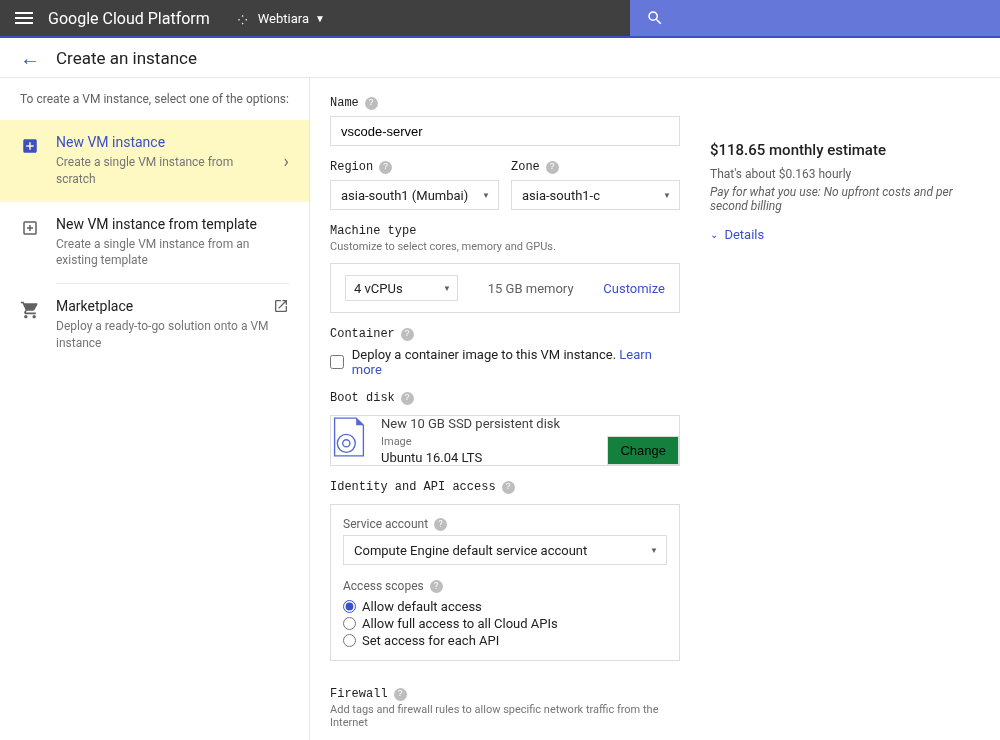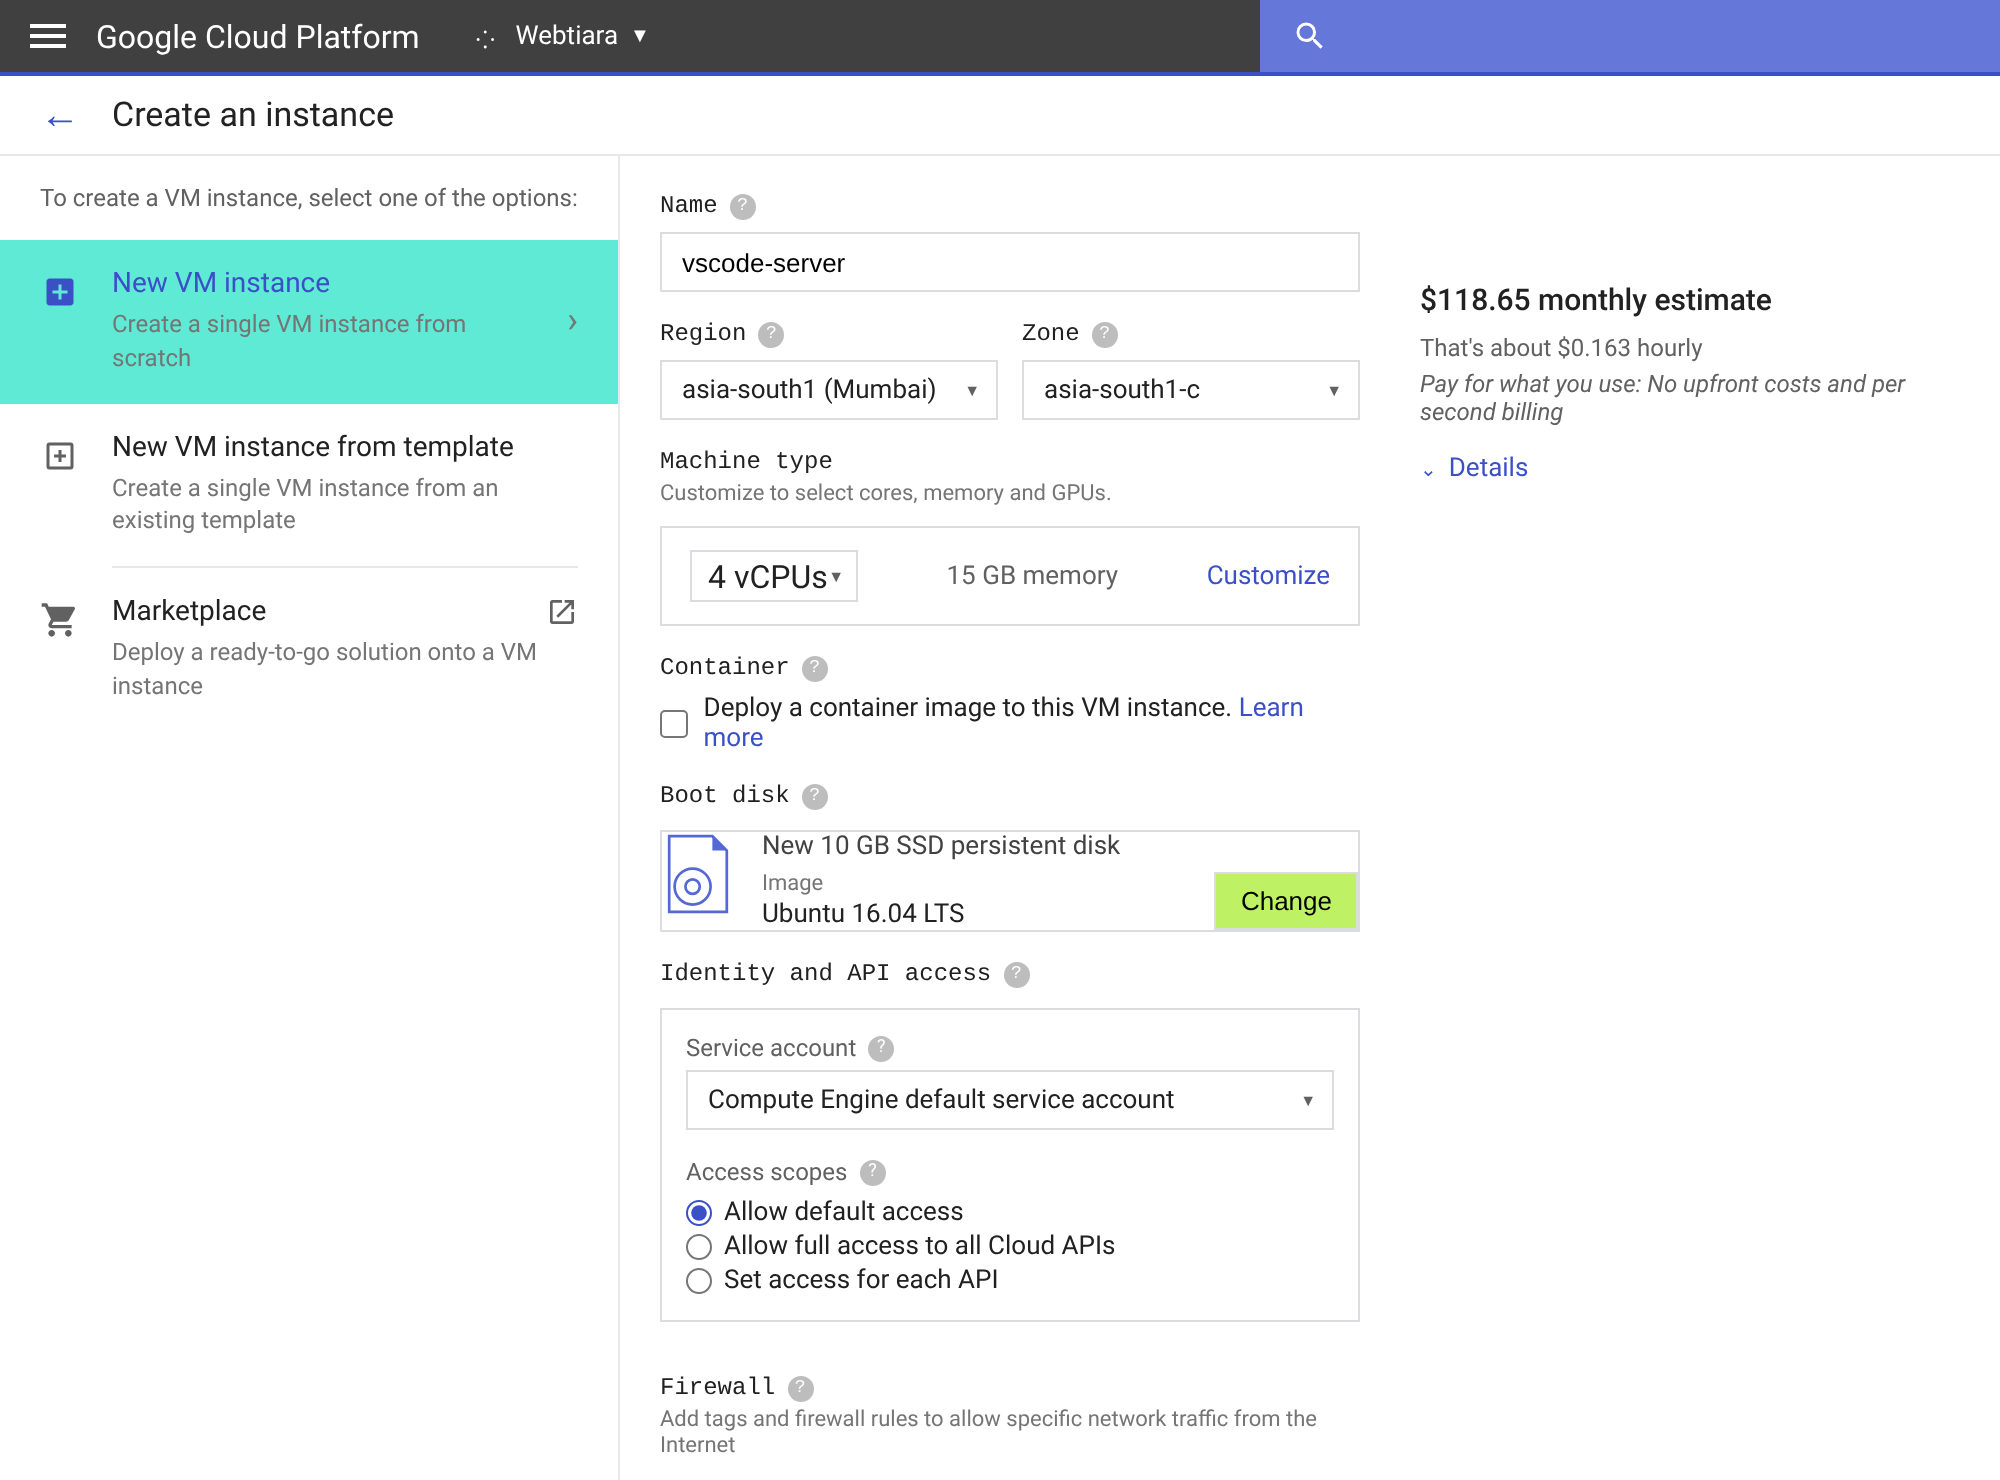--- a/index.html
+++ b/index.html
@@ -23,21 +23,21 @@
   
   .titlebar { height: 40px; display: flex; align-items: center; padding: 0 20px; border-bottom: 1px solid #e8e8e8; gap: 16px; }
   .back-arrow { color: #3b50c7; font-size: 20px; cursor: pointer; }
   .page-title { font-size: 17px; color: #222; }
 
   
   .main { display: flex; }
   .sidebar { width: 310px; border-right: 1px solid #e8e8e8; min-height: 660px; }
   .sidebar-hint { padding: 14px 20px; font-size: 12px; color: #616161; }
   .sidebar-item { display: flex; align-items: flex-start; padding: 14px 20px; gap: 16px; cursor: pointer; position: relative; }
-  .sidebar-item.selected { background: #5eead4; color: #3b50c7; }
+  .sidebar-item.selected { background: #fef9c3; color: #3b50c7; }
   .sidebar-item .icon-box { width: 20px; height: 20px; display: flex; align-items: center; justify-content: center; flex-shrink: 0; margin-top: 2px; }
   .sidebar-item .content { flex: 1; }
   .sidebar-item .title { font-size: 14px; font-weight: 400; margin-bottom: 4px; }
   .sidebar-item.selected .title { color: #3b50c7; }
   .sidebar-item:not(.selected) .title { color: #212121; }
   .sidebar-item .subtitle { font-size: 12px; color: #757575; line-height: 1.4; }
   .sidebar-item .chevron { color: #757575; font-size: 18px; align-self: center; }
   .sidebar-divider { height: 1px; background: #e8e8e8; margin: 0 20px 0 56px; }
   .launch-icon { position: absolute; right: 20px; top: 14px; color: #616161; }
 
@@ -53,37 +53,37 @@
   .text-input { width: 100%; height: 30px; border: 1px solid #dadce0; padding: 0 10px; font-size: 13px; margin-top: 6px; }
   .select-input { width: 100%; height: 30px; border: 1px solid #dadce0; padding: 0 10px; font-size: 13px; margin-top: 6px; background: #fff; position: relative; display: flex; align-items: center; cursor: pointer; }
   .select-input::after { content: '▼'; position: absolute; right: 8px; font-size: 8px; color: #616161; }
   
   .row2 { display: flex; gap: 12px; margin-top: 14px; }
   .row2 > div { flex: 1; }
   
   .section { margin-top: 14px; }
   
   .machine-box { border: 1px solid #dadce0; margin-top: 10px; display: flex; align-items: center; height: 50px; padding: 0 14px; }
-  .machine-select { width: 84px; height: 26px; border: 1px solid #dadce0; display: flex; align-items: center; padding: 0 8px; font-size: 16px; position: relative; cursor: pointer; }
+  .machine-select { width: 113px; height: 26px; border: 1px solid #dadce0; display: flex; align-items: center; padding: 0 8px; font-size: 13px; position: relative; cursor: pointer; }
   .machine-select::after { content: '▼'; position: absolute; right: 6px; font-size: 8px; color: #616161; }
   .machine-memory { flex: 1; text-align: center; font-size: 13px; color: #616161; }
   .customize-link { color: #3b50c7; font-size: 13px; cursor: pointer; }
   
   .checkbox-row { display: flex; align-items: center; gap: 8px; margin-top: 6px; }
   .checkbox-row input { width: 14px; height: 14px; cursor: pointer; }
   .checkbox-row label { font-size: 13px; cursor: pointer; }
   .learn-more { color: #3b50c7; cursor: pointer; }
   
   .bootdisk-box { border: 1px solid #dadce0; margin-top: 10px; padding: 0; display: flex; gap: 14px; align-items: flex-start; }
   .disk-icon { width: 36px; height: 42px; }
   .bootdisk-info { flex: 1; }
   .bootdisk-info .line1 { font-size: 13px; color: #424242; }
   .bootdisk-info .line2 { font-size: 11px; color: #757575; margin-top: 4px; }
   .bootdisk-info .line3 { font-size: 13px; color: #212121; margin-top: 2px; }
-  .change-btn { border: 1px solid #dadce0; background: #bef264; padding: 6px 12px; font-size: 13px; cursor: pointer; align-self: center; margin-top: auto; }
+  .change-btn { border: 1px solid #dadce0; background: #15803d; padding: 6px 12px; font-size: 13px; cursor: pointer; align-self: center; margin-top: auto; }
   
   .identity-box { border: 1px solid #dadce0; margin-top: 10px; padding: 12px; }
   .inner-label { font-size: 12px; color: #616161; display: flex; align-items: center; gap: 6px; }
   
   .radio-group { margin-top: 6px; }
   .radio-row { display: flex; align-items: center; gap: 6px; margin-top: 2px; }
   .radio-row input { width: 13px; height: 13px; cursor: pointer; accent-color: #3b50c7; }
   .radio-row label { font-size: 13px; cursor: pointer; }
   .expand-caret { font-size: 10px; }
   

